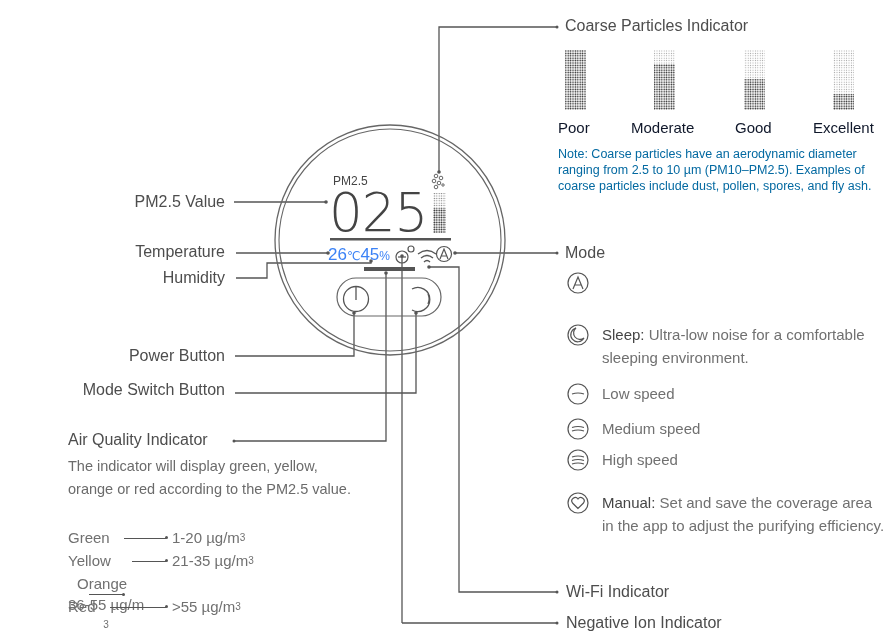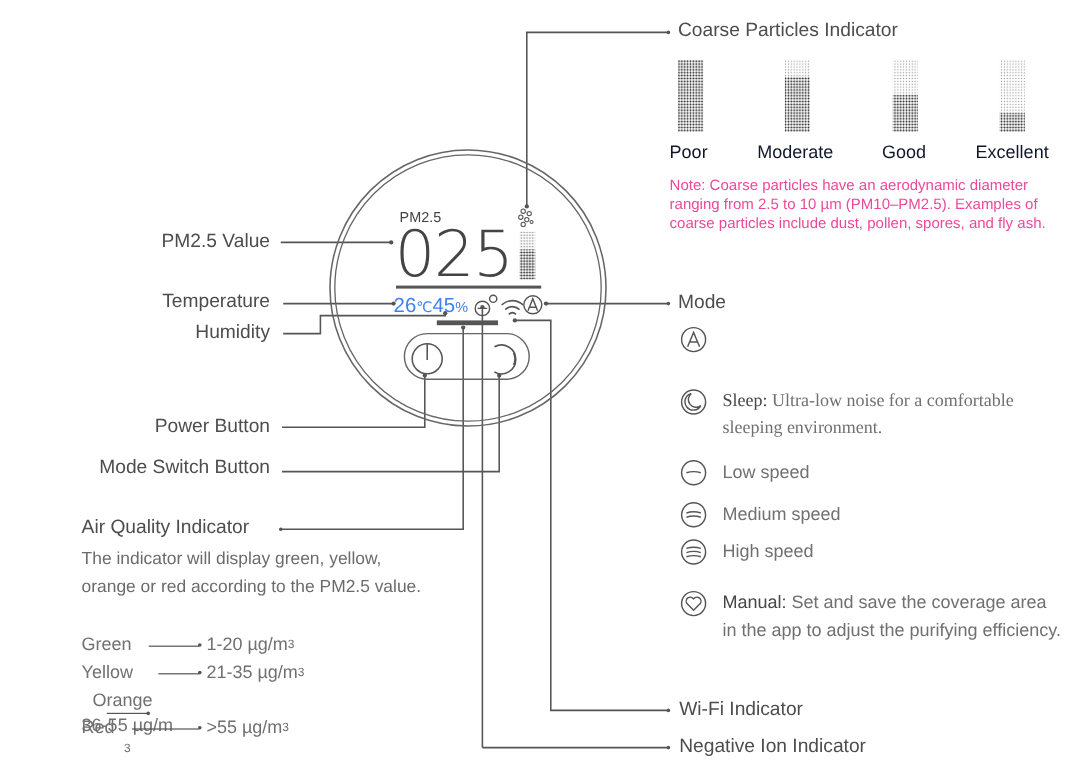--- a/index.html
+++ b/index.html
@@ -1,21 +1,21 @@
 <!DOCTYPE html>
 <html><head>
 <meta charset="utf-8">
 <style>
   html, body { margin: 0; padding: 0; background: #ffffff; }
   body { width: 891px; height: 641px; position: relative; overflow: hidden;
          font-family: "Liberation Sans", "DejaVu Sans", sans-serif; color: #4a4a4a; }
   .abs { position: absolute; }
   .lbl { position: absolute; font-size: 16px; color: #4d4d4d; white-space: nowrap; line-height: 20px; }
   .lbl.r { text-align: right; }
-  .small { position: absolute; font-size: 12.5px; color: #ec4899; line-height: 16px; }
+  .small { position: absolute; font-size: 12.5px; color: #0369a1; line-height: 16px; }
   .desc { position: absolute; font-size: 14.5px; color: #6b6b6b; line-height: 23px; }
   svg.lines { position: absolute; left: 0; top: 0; }
   .mode-item { position: absolute; left: 566px; display: flex; align-items: flex-start; }
   .mode-item .ico { width: 24px; height: 24px; margin-right: 12px; margin-top: 0px; flex: 0 0 24px; }
   .mode-item .txt { font-size: 15px; color: #707070; line-height: 23px; }
   .mode-item .txt .k { color: #454545; }
   .aq-row { position: absolute; left: 68px; font-size: 15px; color: #707070; line-height: 20px; display: flex; align-items: center; }
   .aq-row .name { display: inline-block; }
   .aq-row .arrow { display: inline-block; height: 1px; background: #555; position: relative; margin: 0 6px; }
   .aq-row .arrow::after { content: ""; position: absolute; right: -2px; top: -1.5px; width: 3px; height: 3px; border-radius: 50%; background: #555; }
@@ -195,21 +195,21 @@
 <div class="lbl" style="left:565px;top:243px;">Mode</div>
 
 <div class="mode-item" style="top:271px;width:320px;">
   <svg class="ico" viewBox="0 0 24 24">
       <g stroke="#555" stroke-width="1.2" fill="none">
         <circle cx="12" cy="12" r="10"></circle>
         <path d="M7 18 L12 6 L17 18 M8.8 14 L15.2 14"></path>
       </g>
     </svg>
 </div>
-<div class="mode-item" style="top:323px;width:320px;font-family:Liberation Serif, serif;">
+<div class="mode-item" style="top:323px;width:320px;">
   <svg class="ico" viewBox="0 0 24 24">
       <g stroke="#555" stroke-width="1.2" fill="none">
         <circle cx="12" cy="12" r="10"></circle>
         <path d="M10 5 A 7 7 0 1 0 18 15 A 6 6 0 0 1 10 5 Z"></path>
       </g>
     </svg>
   <div class="txt"><span class="k">Sleep:</span><span> Ultra-low noise for a comfortable sleeping environment.</span></div>
 </div>
 <div class="mode-item" style="top:382px;justify-content:flex-end;">
   <svg class="ico" viewBox="0 0 24 24">

